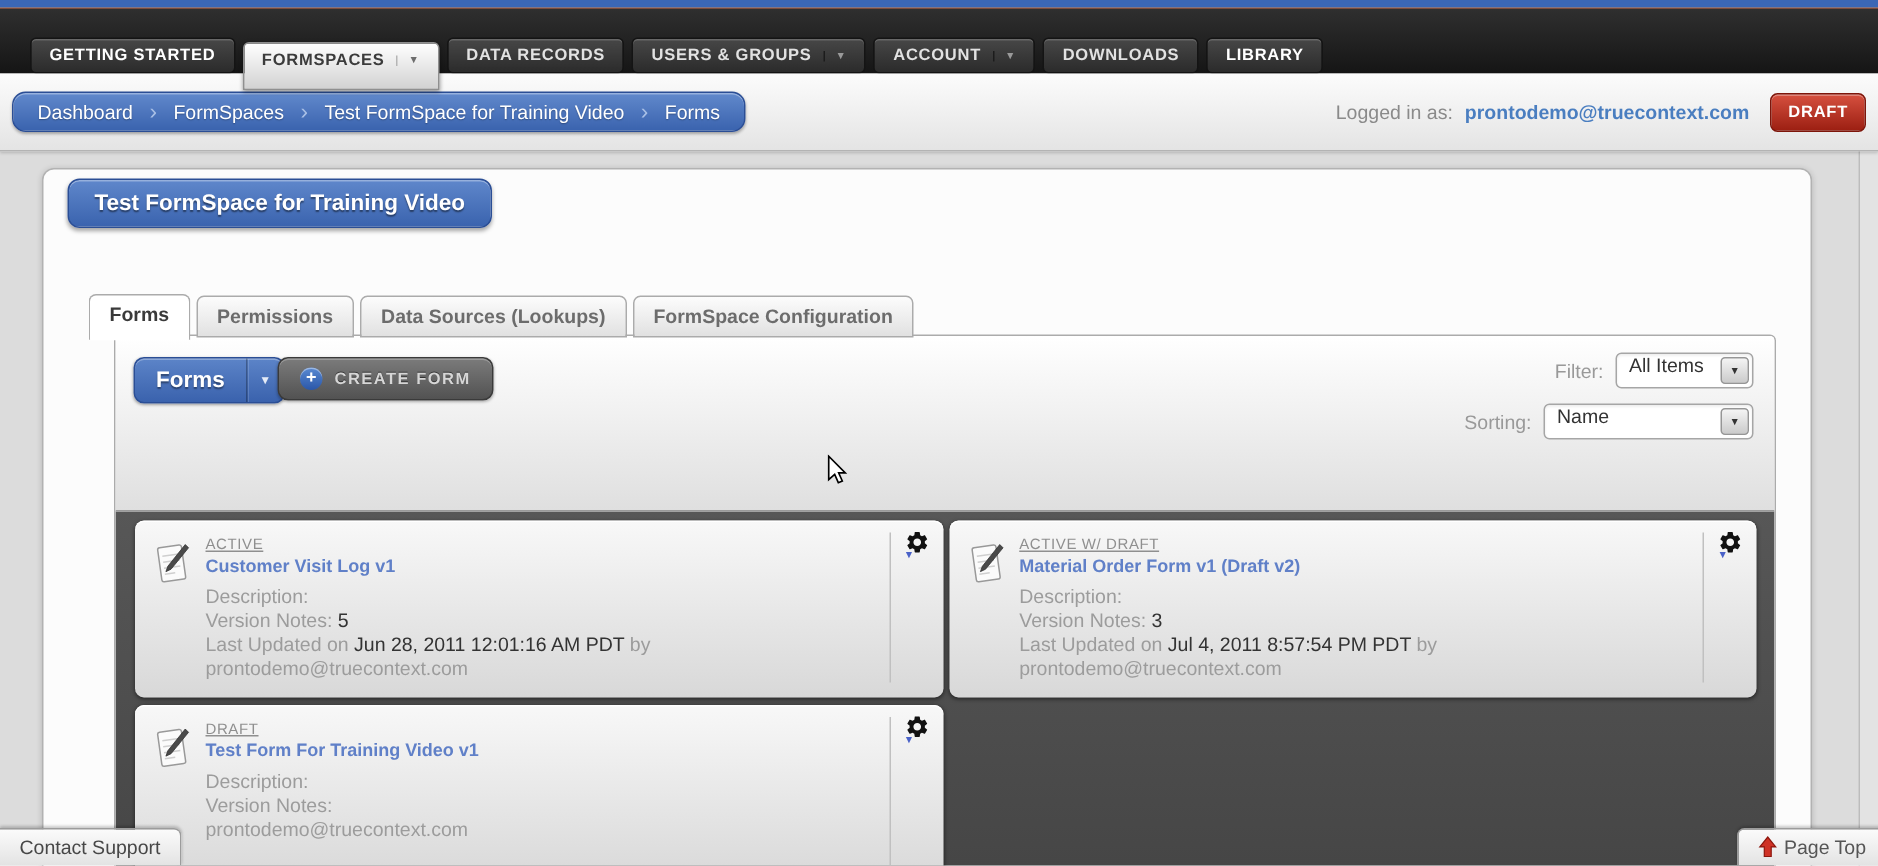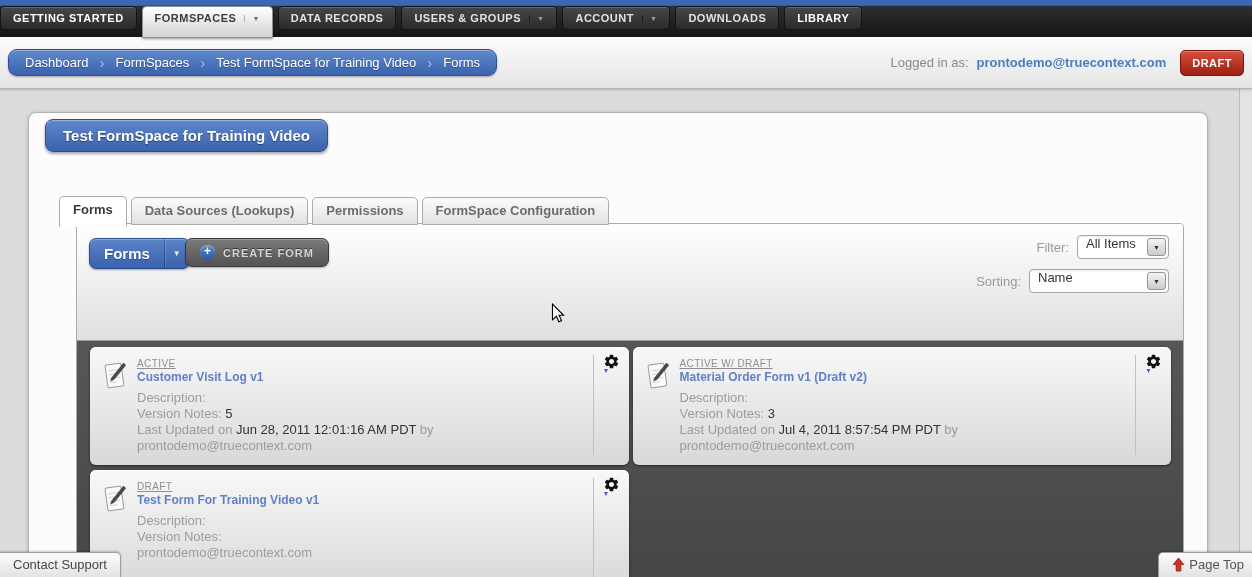--- a/index.html
+++ b/index.html
@@ -2,21 +2,21 @@
 <html><head>
 <meta charset="utf-8">
 <style>
   * { margin:0; padding:0; box-sizing:border-box; }
   html,body { width:1252px; height:577px; overflow:hidden; }
   body { font-family:"Liberation Sans", sans-serif; background:#dcdcdc; position:relative; }
 
   
   .top-strip { height:5px; background:#3b67b6; }
   .top-strip-line { height:1px; background:#7d4b3c; }
-  .navbar { height:31px; background:linear-gradient(#2f2f2f,#151515); display:flex; align-items:flex-start; padding:0 0; gap:5px; position:relative; }
+  .navbar { height:43px; background:linear-gradient(#2f2f2f,#151515); display:flex; align-items:flex-end; padding:0 20px; gap:5px; position:relative; }
   .nav-btn { display:inline-flex; align-items:center; background:linear-gradient(#474747,#2b2b2b); border:1px solid #141414; box-shadow:inset 0 1px 0 rgba(255,255,255,.18); border-radius:4px; padding:5px 12px; font-size:11px; font-weight:bold; letter-spacing:.5px; color:#e2e2e2; cursor:pointer; white-space:nowrap; }
   .nav-btn.bright { color:#ffffff; }
   .nav-caret { font-size:7px; color:#9a9a9a; border-left:1px solid #1c1c1c; padding-left:7px; margin-left:8px; }
   .nav-btn.active { background:linear-gradient(#ffffff,#d2d2d2); color:#3c3c3c; border-color:#8f8f8f; border-radius:4px 4px 0 0; padding-bottom:13px; margin-bottom:-11px; z-index:6; box-shadow:0 1px 3px rgba(0,0,0,.4); }
   .nav-btn.active .nav-caret { color:#6d6d6d; border-left-color:#b5b5b5; }
   .nav-right { position:absolute; right:8px; top:5px; display:flex; gap:6px; }
   .chrome-btn { display:inline-flex; align-items:center; gap:6px; background:linear-gradient(#fefefe,#d7d7d7); border:1px solid #7e7e7e; border-radius:6px; padding:3px 12px; font-size:13px; color:#3f3f3f; cursor:pointer; box-shadow:inset 0 1px 0 #fff; }
 
   
   .crumbbar { height:52px; background:linear-gradient(#fcfcfc,#e4e4e4); border-bottom:1px solid #b3b3b3; box-shadow:0 1px 2px rgba(0,0,0,.18); display:flex; align-items:center; padding:0 8px; position:relative; z-index:5; }
@@ -125,22 +125,22 @@
     <span class="email">prontodemo@truecontext.com</span>
     <span class="logout-btn">DRAFT</span>
   </div>
 </div>
 
 <div class="outer-panel">
   <div class="title-badge">Test FormSpace for Training Video</div>
 
   <div class="tabstrip">
     <div class="tab active">Forms</div>
+    <div class="tab">Permissions</div>
     <div class="tab">Data Sources (Lookups)</div>
-    <div class="tab">Permissions</div>
     <div class="tab">FormSpace Configuration</div>
   </div>
 
   <div class="inner-panel">
     <div class="panel-head">
       <div class="forms-split">
         <span class="lab">Forms</span>
         <span class="arr">▼</span>
       </div>
       <div class="create-form">

